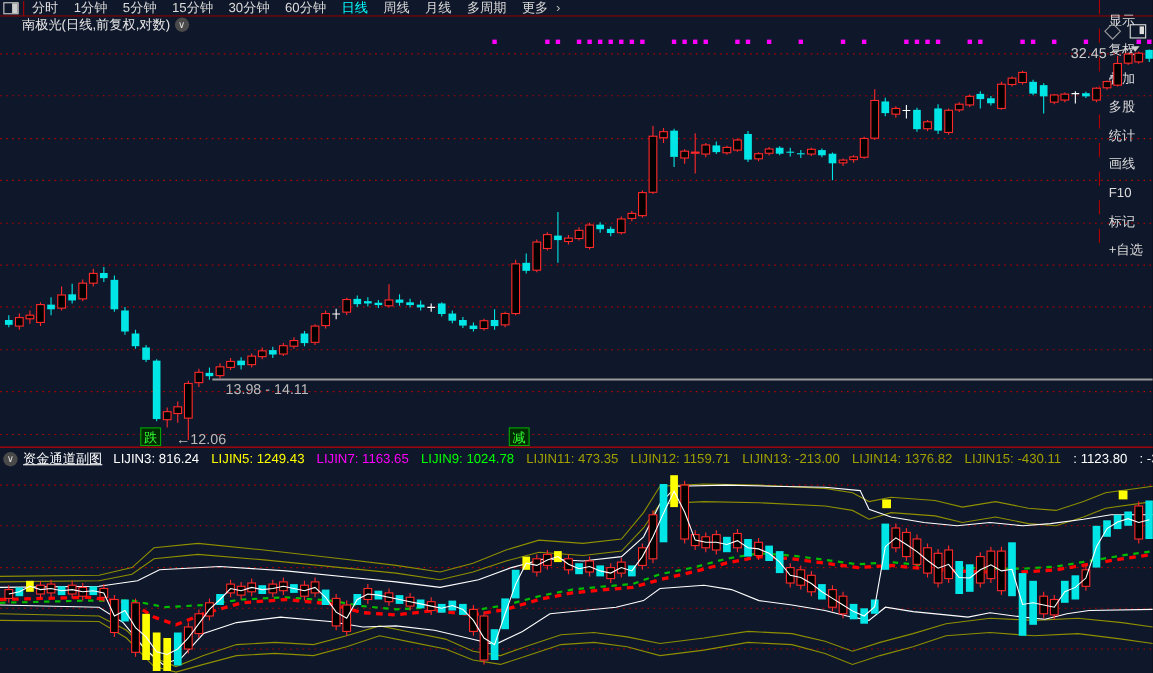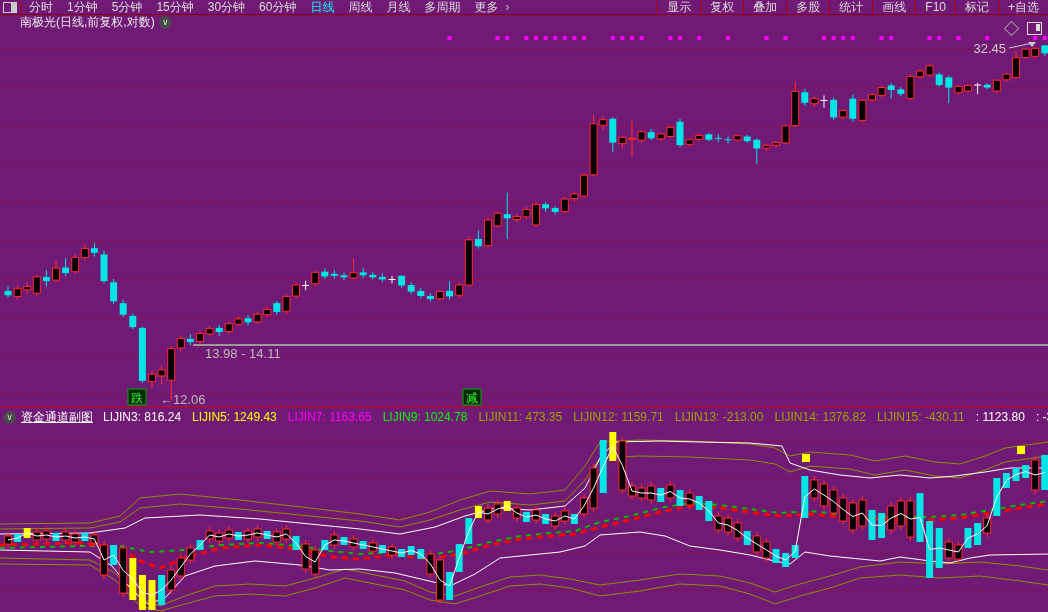--- a/index.html
+++ b/index.html
@@ -1,27 +1,27 @@
 <!DOCTYPE html>
 <html><head>
 <meta charset="utf-8">
 <style>
   html,body{margin:0;padding:0;background:#000;}
   body{width:1048px;height:612px;overflow:hidden;font-family:"Liberation Sans","DejaVu Sans",sans-serif;}
-  .app{position:relative;width:1048px;height:612px;background:#701a75;color:#ddd;}
+  .app{position:relative;width:1048px;height:612px;background:#0f172a;color:#ddd;}
   
   .toolbar{position:absolute;top:0;left:0;width:1048px;height:14px;display:flex;align-items:center;
            border-bottom:1px solid #8b0000;font-size:12px;line-height:13px;white-space:nowrap;}
   .tb-split-icon{width:12px;height:9px;border:1px solid #ccc;margin:0 4px 0 3px;position:relative;flex:0 0 auto;}
   .tb-split-icon::after{content:"";position:absolute;right:0;top:0;width:45%;height:100%;background:#ccc;}
   .vsep{width:1px;height:13px;background:#aa0000;flex:0 0 auto;}
   .tb-item{padding:0 7px;color:#dcdcdc;cursor:default;flex:0 0 auto;}
   .tb-item.active{color:#00ffff;}
   .tb-more-arrow{color:#bbb;padding-right:6px;}
-  .tb-right{margin-left:auto;display:flex;align-items:center;height:14px;}
+  .tb-right{margin-left:auto;display:flex;height:14px;flex-direction:column;}
   .tb-right .tb-item{padding:0 9px;}
   
   .title-row{position:absolute;top:14px;left:0;width:1048px;height:16px;display:flex;align-items:center;font-size:12px;}
   .chart-title{color:#e8e8e8;padding-left:20px;}
   .circle-chevron{width:13px;height:13px;border-radius:50%;background:#4a4a4a;color:#ddd;font-size:9px;
                   display:inline-flex;align-items:center;justify-content:center;margin-left:4px;line-height:1;}
   
   .corner-icons{position:absolute;top:22px;right:6px;display:flex;gap:10px;align-items:center;z-index:5;}
   .diamond-icon{width:9px;height:9px;border:1px solid #999;transform:rotate(45deg);}
   .win-icon{width:13px;height:11px;border:1px solid #ddd;position:relative;}

